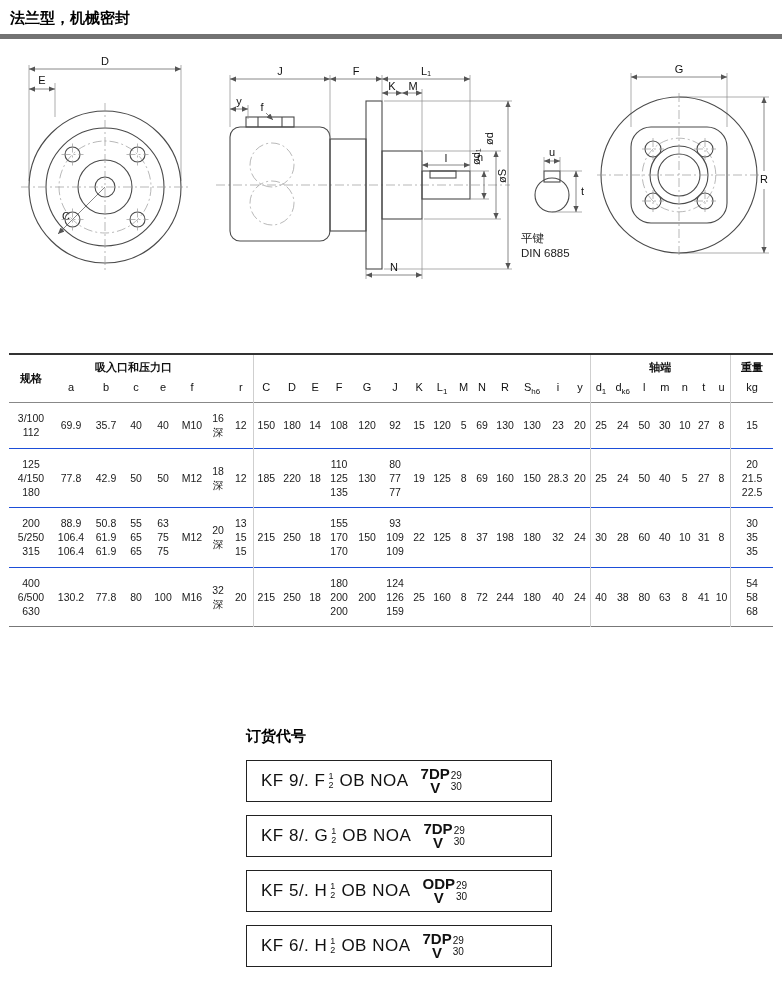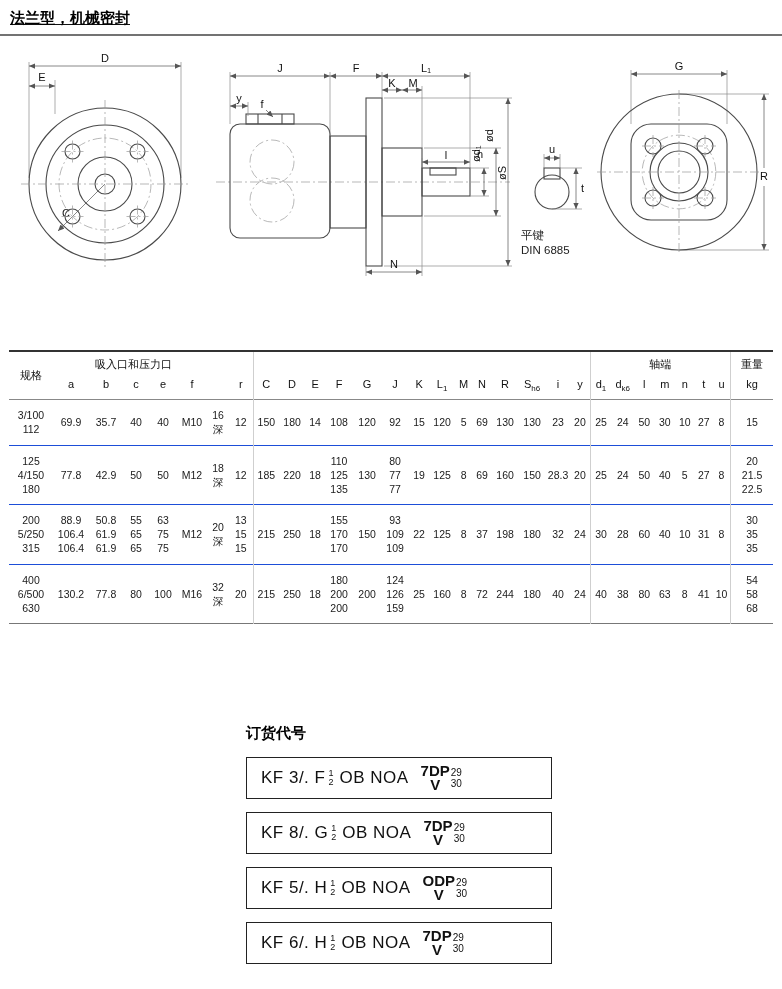--- a/index.html
+++ b/index.html
@@ -1,36 +1,36 @@
 <!DOCTYPE html>
 <html><head>
 <meta charset="utf-8">
 <style>
   * { box-sizing: border-box; }
   html,body { margin:0; padding:0; background:#ddd; }
   .page { width:782px; height:989px; background:#fff; position:relative; overflow:hidden;
           font-family:"Liberation Sans", sans-serif; color:#111; margin:0 auto; }
 
-  .titlebar { padding:9px 10px 6px 10px; border-bottom:2px solid #737373;text-decoration:underline; }
+  .titlebar { padding:9px 10px 6px 10px; border-bottom:5px solid #737373; }
   .titlebar h1 { margin:0; font-size:15px; font-weight:700; color:#000; }
 
   .drawings { position:relative; height:300px; }
   .dwg { position:absolute; }
   .dwg rect, .dwg circle { fill:none; stroke:#4a4a4a; stroke-width:1.1; }
   .dwg line { stroke:#4a4a4a; stroke-width:1.1; }
   .dwg .ext { stroke:#8a8a8a; stroke-width:0.7; }
   .dwg .dim { stroke:#6a6a6a; stroke-width:0.8; }
   .dwg .cl  { stroke:#9a9a9a; stroke-width:0.7; stroke-dasharray:9 3 2 3; fill:none; }
   .dwg text { font-size:11px; fill:#111; }
   .keycap { position:absolute; left:521px; top:192px; font-size:11.5px; line-height:15px; color:#222; }
 
   table.tbl { border-collapse:collapse; table-layout:fixed; width:764px; margin:14px 9px 0 9px;
               border-top:2px solid #333; border-bottom:1px solid #777; }
   .tbl thead { border-bottom:1px solid #888; }
-  .tbl th { font-size:11px; font-weight:400; padding:5px 1px; text-align:center; color:#111; }
+  .tbl th { font-size:11px; font-weight:700; padding:5px 1px; text-align:center; color:#111; }
   .tbl tr.lts th { font-weight:400; padding:1px 0 6px 0; }
   .tbl th.ports-h { text-align:left; padding-left:42px; }
   .tbl td { font-size:10.5px; text-align:center; vertical-align:middle; padding:8px 1px;
             white-space:pre-line; line-height:1.35; color:#1a1a1a; }
   .tbl tbody tr { border-bottom:1px solid #1d4ed8; }
   .tbl tbody tr:last-child { border-bottom:none; }
   .vsep { border-left:1px solid #cfcfcf; }
   sub { font-size:8px; }
 
   .order { margin:100px 0 0 246px; }
@@ -452,21 +452,21 @@
 58
 68</td>
       </tr>
     </tbody>
   </table>
 
   <div class="order">
     <h2>订货代号</h2>
 
     <div class="obox">
-      <span class="omain">KF 3/. F</span>
+      <span class="omain">KF 9/. F</span>
       <span class="frac">
           <span>1</span>
           <span>2</span>
         </span>
       <span class="omain">OB NOA</span>
       <span class="ostack otype">
           <span>7DP</span>
           <span>V</span>
         </span>
       <span class="ostack onum">

